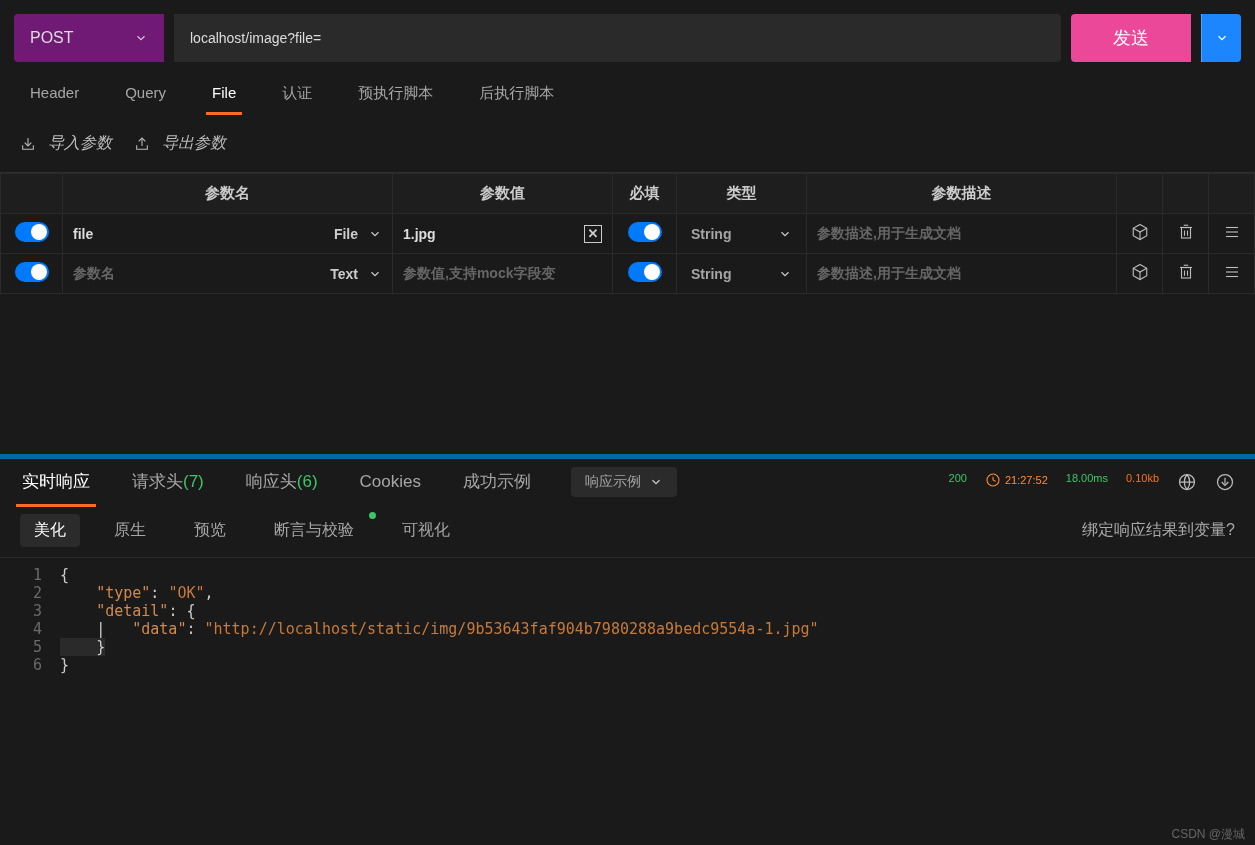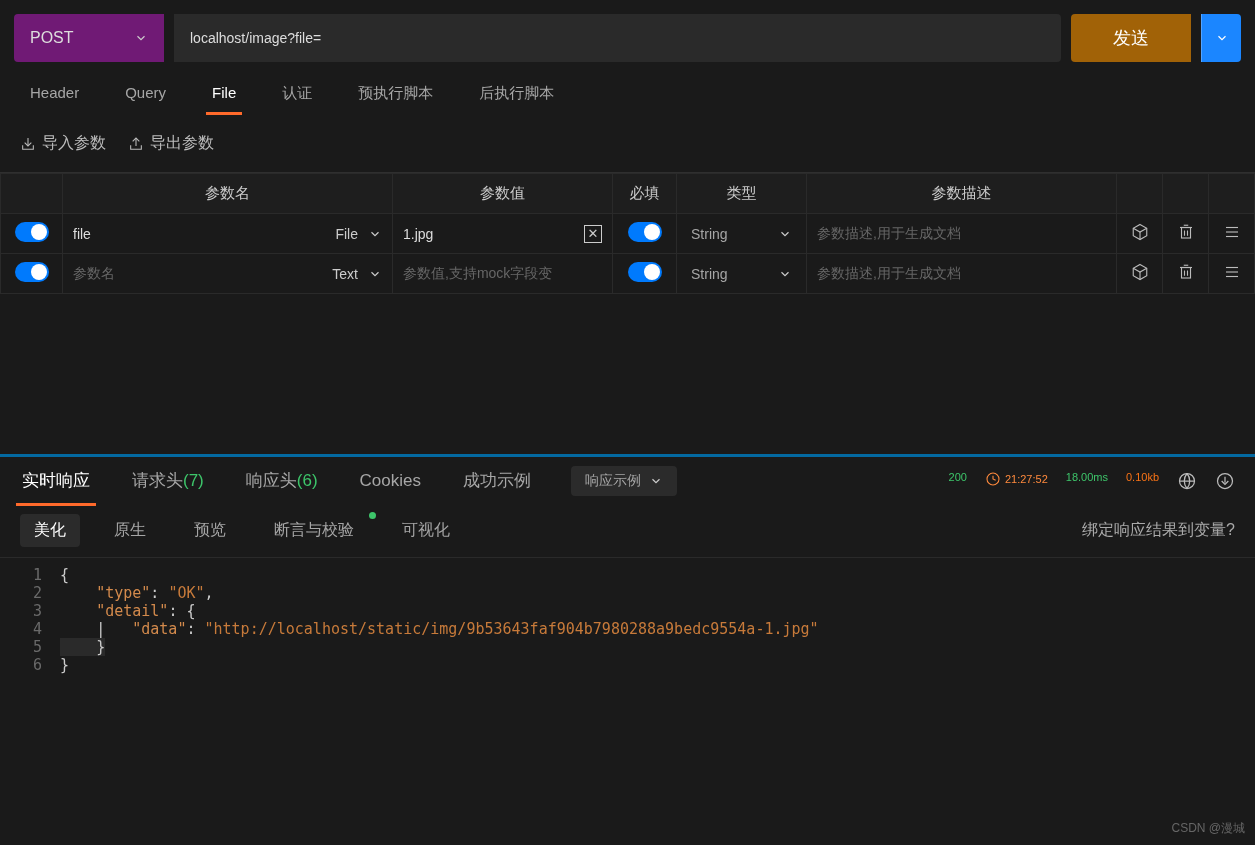--- a/index.html
+++ b/index.html
@@ -18,21 +18,21 @@
 .method-select {
   background: #701a75; border: none; color: #ddd; font-size: 16px;
   width: 150px; height: 48px; display: flex; align-items: center; justify-content: space-between;
   padding: 0 16px; border-radius: 4px 0 0 4px;
 }
 .url-input {
   flex: 1; height: 48px; background: #2a2a2a; border: none; color: #ddd;
   font-size: 14px; padding: 0 16px; outline: none; border-radius: 0 4px 4px 0;
 }
 .send-btn {
-  background: #a16207; color: #fff; border: none; font-size: 18px;
+  background: #ec4899; color: #fff; border: none; font-size: 18px;
   height: 48px; width: 120px; border-radius: 4px 0 0 4px; cursor: pointer;
 }
 .send-split {
   background: #1b86ff; height: 48px; width: 40px; display: flex;
   align-items: center; justify-content: center; border-left: 1px solid rgba(255,255,255,.25);
   border-radius: 0 4px 4px 0; cursor: pointer;
 }
 .chev-down { width: 14px; height: 14px; }
 .chev-down polyline { stroke: #ccc; stroke-width: 2; fill: none; }
 .send-split .chev-down polyline { stroke: #fff; }
@@ -55,28 +55,28 @@
 .radio-item { display: flex; align-items: center; gap: 10px; cursor: pointer; }
 .radio {
   width: 20px; height: 20px; border-radius: 50%; border: 3px solid #ddd;
   display: inline-block; position: relative;
 }
 .radio.checked { border-color: #1b86ff; }
 .radio.checked::after {
   content: ""; position: absolute; inset: 2px; background: #1b86ff; border-radius: 50%;
 }
 .body-actions { display: flex; gap: 22px; align-items: center; color: #bbb; }
-.body-action { display: flex; gap: 6px; align-items: center; cursor: pointer; }
+.body-action { display: flex; gap: 12px; align-items: center; cursor: pointer; font-style: italic; }
 .io-icon { width: 16px; height: 16px; }
 .io-icon path, .io-icon polyline, .io-icon line { stroke: #bbb; stroke-width: 1.6; fill: none; }
 
 
 .params-table { width: 100%; border-collapse: collapse; }
 .params-table th, .params-table td {
-  border: 1px solid #2a2a2a; padding: 0; height: 40px; font-weight: normal;
+  border: 1px solid #2a2a2a; padding: 0; height: 40px; font-weight: bold;
 }
 .params-table th { color: #ccc; font-size: 15px; text-align: center; background: #1e1e1e; }
 .col-toggle { width: 62px; }
 .col-name { width: 330px; }
 .col-value { width: 220px; }
 .col-required { width: 64px; text-align: center; }
 .col-type { width: 130px; }
 .col-desc { width: auto; }
 .col-act { width: 46px; text-align: center; }
 
@@ -105,21 +105,21 @@
 .type-cell { display: flex; align-items: center; justify-content: space-between; padding: 0 14px; height: 38px; cursor: pointer; }
 .act-icon { width: 18px; height: 18px; display: inline-block; }
 .act-icon svg { width: 18px; height: 18px; }
 .act-icon line, .act-icon rect, .act-icon polyline, .act-icon path { stroke: #bbb; stroke-width: 1.5; fill: none; }
 
 td.center { text-align: center; }
 
 
 .response-tabs {
   display: flex; align-items: center; padding: 0 20px; gap: 38px;
-  border-top: 3px solid #0369a1; height: 50px; margin-top: 160px;
+  border-top: 5px solid #0369a1; height: 50px; margin-top: 160px;
 }
 .resp-tab { cursor: pointer; font-size: 17px; padding: 12px 2px; position: relative; }
 .resp-tab.active { color: #fff; font-weight: 500; }
 .resp-tab.active::after {
   content: ""; position: absolute; left: -4px; right: -4px; bottom: -2px; height: 3px; background: #ff6a2b;
 }
 .count { color: #3dc56a; }
 .resp-spacer { flex: 1; }
 .resp-select {
   background: #2b2b2b; padding: 6px 14px; border-radius: 4px; display: flex;
@@ -148,21 +148,21 @@
 .code-line { display: flex; }
 .gutter { width: 60px; text-align: right; color: #6a6a6a; padding-right: 18px; user-select: none; }
 .code { white-space: pre; color: #ccc; }
 .tok-brace { color: #ccc; }
 .tok-key { color: #d38a4c; }
 .tok-str { color: #c77a3a; }
 .tok-punct { color: #ccc; }
 .code-line.hl .code { background: #2a2a2a; }
 
 .watermark {
-  position: fixed; right: 10px; bottom: 8px; color: #666; font-size: 12px;
+  position: fixed; right: 10px; bottom: 2px; color: #666; font-size: 12px;
 }
 </style>
 </head>
 <body>
 
 <div class="request-bar">
   <div class="method-select">
     <span>POST</span>
     <svg class="chev-down" viewBox="0 0 24 24">
         <polyline points="6 9 12 15 18 9"></polyline>

